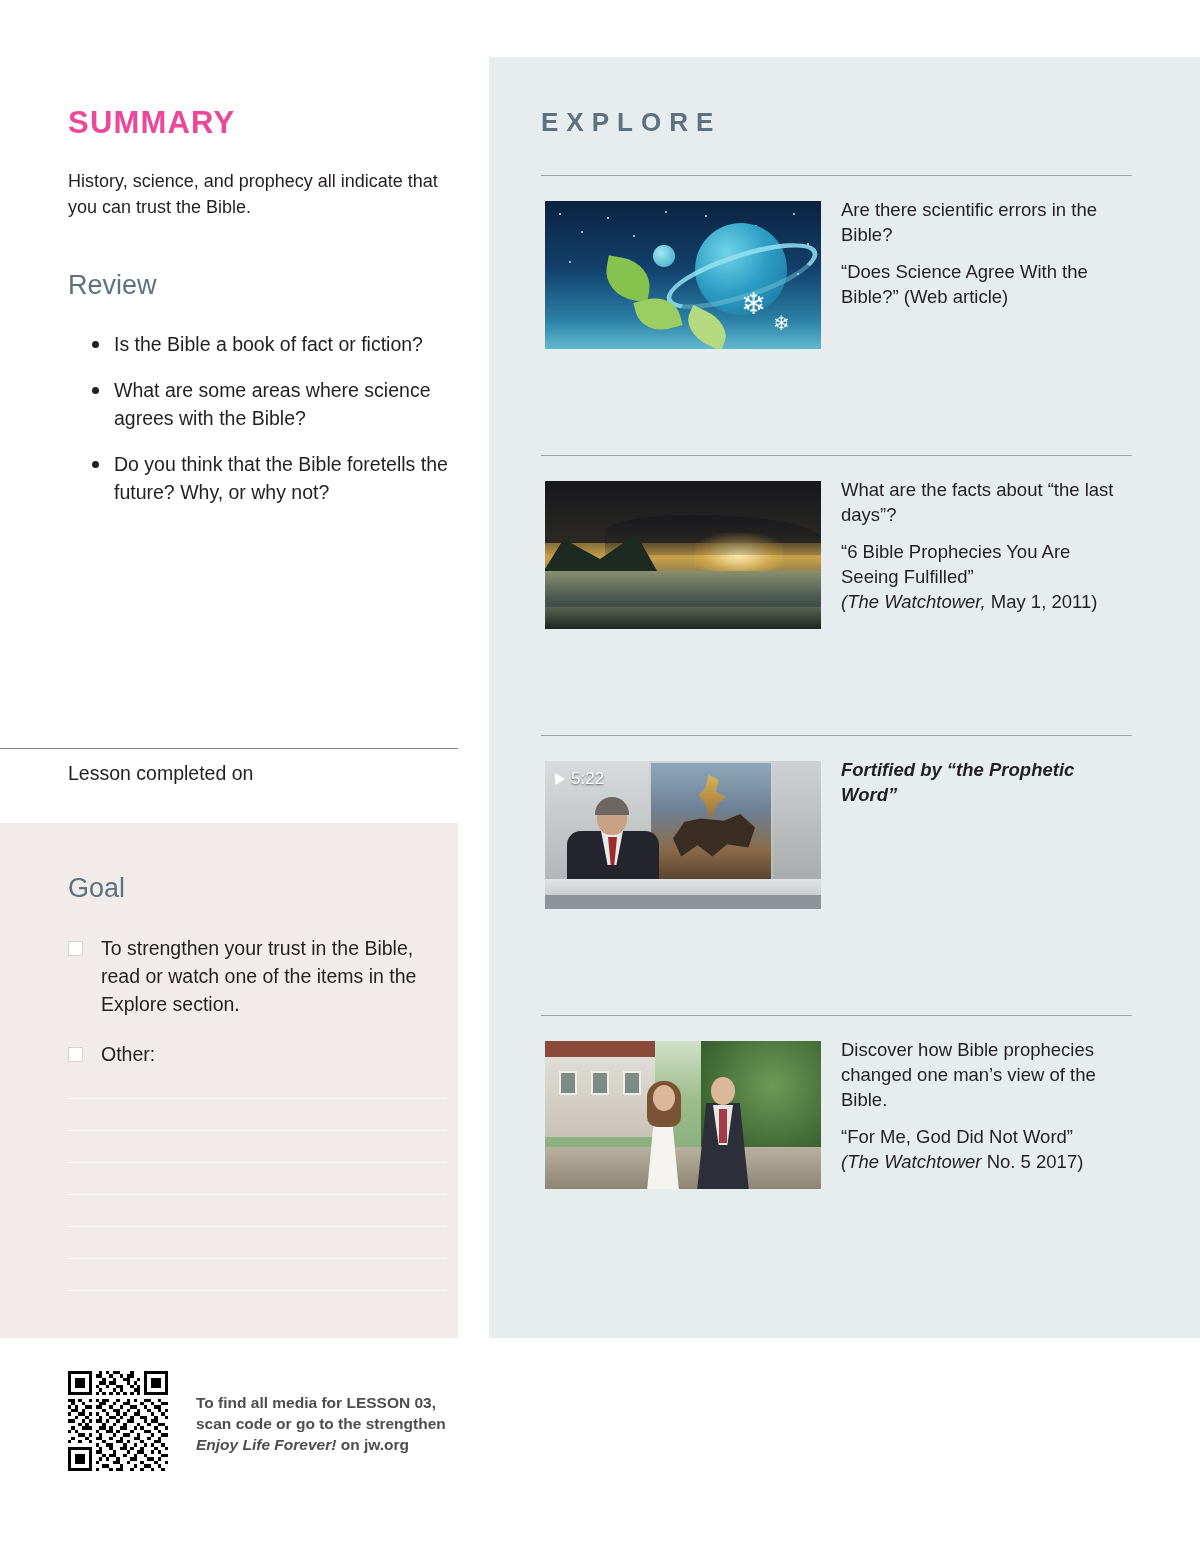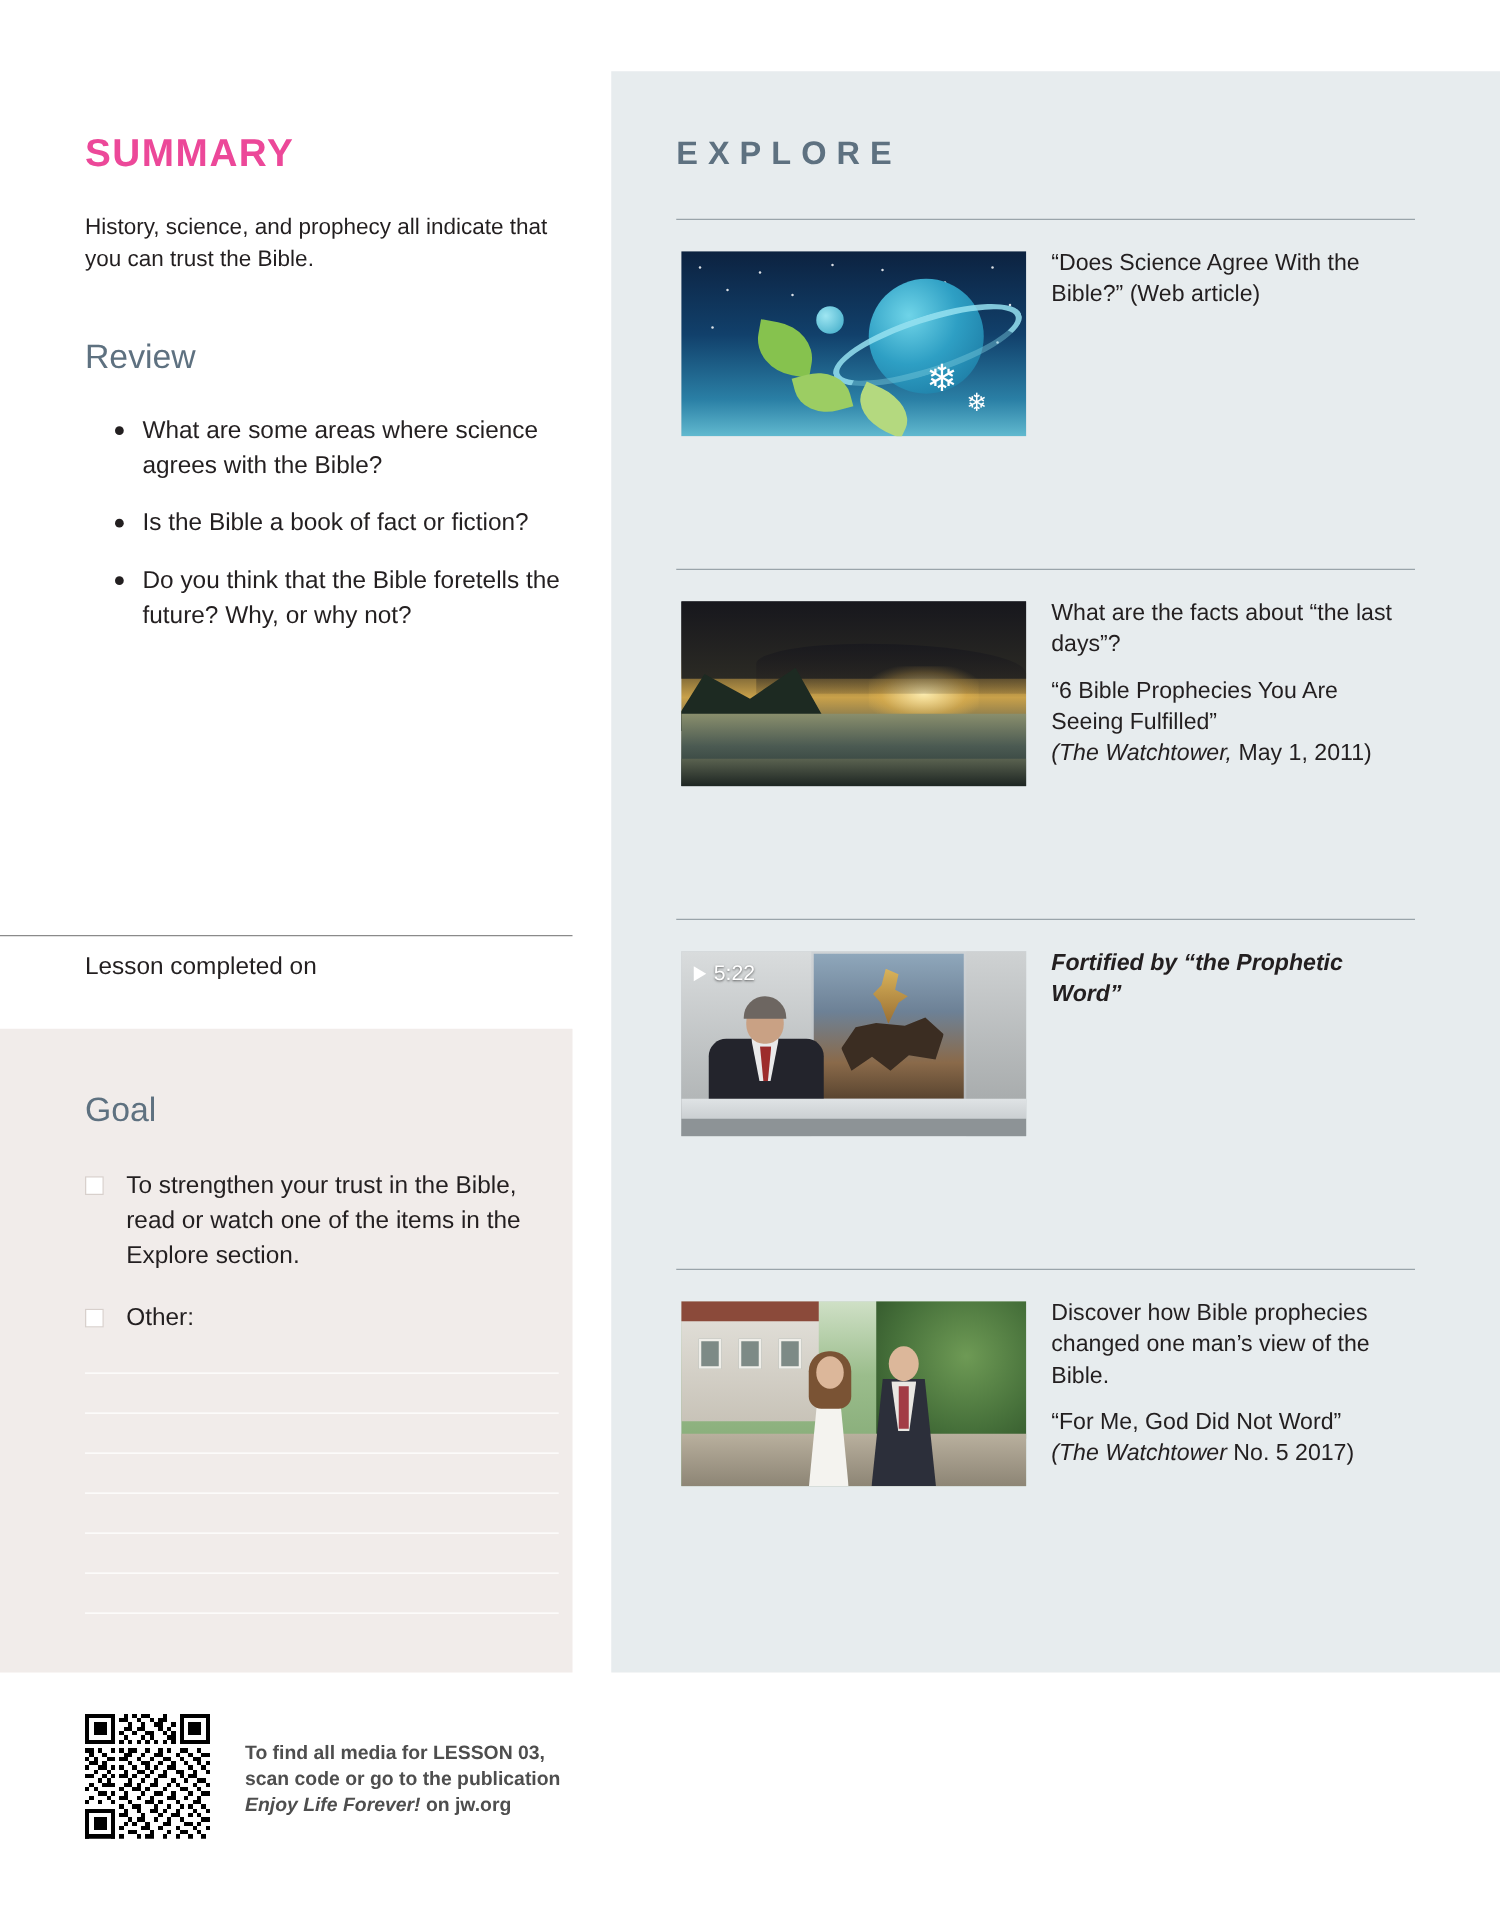--- a/index.html
+++ b/index.html
@@ -434,22 +434,22 @@
 
 <div class="left-col">
 
   <div class="summary-title">SUMMARY</div>
 
   <div class="summary-text">History, science, and prophecy all indicate that you can trust the Bible.</div>
 
   <div class="review-title">Review</div>
 
   <ul class="review-list">
+    <li>Is the Bible a book of fact or fiction?</li>
     <li>What are some areas where science agrees with the Bible?</li>
-    <li>Is the Bible a book of fact or fiction?</li>
     <li>Do you think that the Bible foretells the future? Why, or why not?</li>
   </ul>
 
   <div class="divider-line"></div>
 
   <div class="lesson-completed">Lesson completed on</div>
 
   <div class="goal-box"></div>
 
   <div class="goal-title">Goal</div>
@@ -697,21 +697,21 @@
           <rect x="18" y="28" width="1" height="1"></rect>
         <rect x="21" y="28" width="1" height="1"></rect>
           <rect x="24" y="28" width="1" height="1"></rect>
         <rect x="27" y="28" width="1" height="1"></rect>
       </g>
     </svg>
   </div>
 
   <div class="footer-text">
     <div>To find all media for LESSON 03,</div>
-    <div>scan code or go to the publication</div>
+    <div>scan code or go to the strengthen</div>
     <div><span class="italic">Enjoy Life Forever!</span><span class="normal"> on jw.org</span></div>
   </div>
 </div>
 
 <div class="explore-title">EXPLORE</div>
 
 <div class="explore-item" style="top:175px;">
   <div class="hr"></div>
   <div class="thumb">
     <div class="scene sc-space">
@@ -731,20 +731,21 @@
       <div class="planet"></div>
       <div class="ring"></div>
       <div class="leaf l1"></div>
       <div class="leaf l2"></div>
       <div class="leaf l3"></div>
       <div class="flake f1">❄</div>
       <div class="flake f2">❄</div>
     </div>
   </div>
   <div class="item-text">
+    <span class="lead">Are there scientific errors in the Bible?</span>
     <span class="title">“Does Science Agree With the Bible?”</span><span> (Web article)</span>
   </div>
 </div>
 
 <div class="explore-item" style="top:455px;">
   <div class="hr"></div>
   <div class="thumb">
     <div class="scene sc-sea">
       <div class="cloud"></div>
       <div class="sun"></div>

